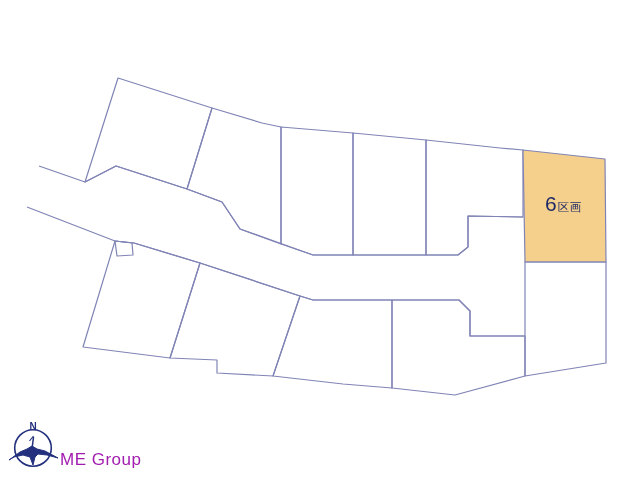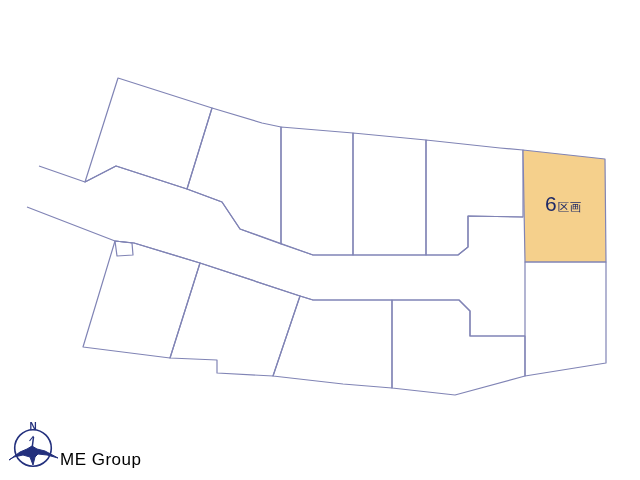--- a/index.html
+++ b/index.html
@@ -48,14 +48,14 @@
       <polygon points="9,460 20,452 27,449 32,446 37,449 45,451 58,458 47,455 38,454 35,457 33,465 30,457 23,455 14,457" fill="#23307d" stroke="#23307d" stroke-width="1" stroke-linejoin="round"></polygon>
     </svg>
 
   <div class="lot-label" style="color: rgb(31, 42, 102);">
     <span class="num">6</span>
     <span class="suffix">区画</span>
   </div>
 
   <div class="north-label" style="color: rgb(35, 48, 125);">N</div>
 
-  <div class="watermark" style="color: #000000;">ME Group</div>
+  <div class="watermark" style="color: #a21caf;">ME Group</div>
 </div>
 
 </body></html>

